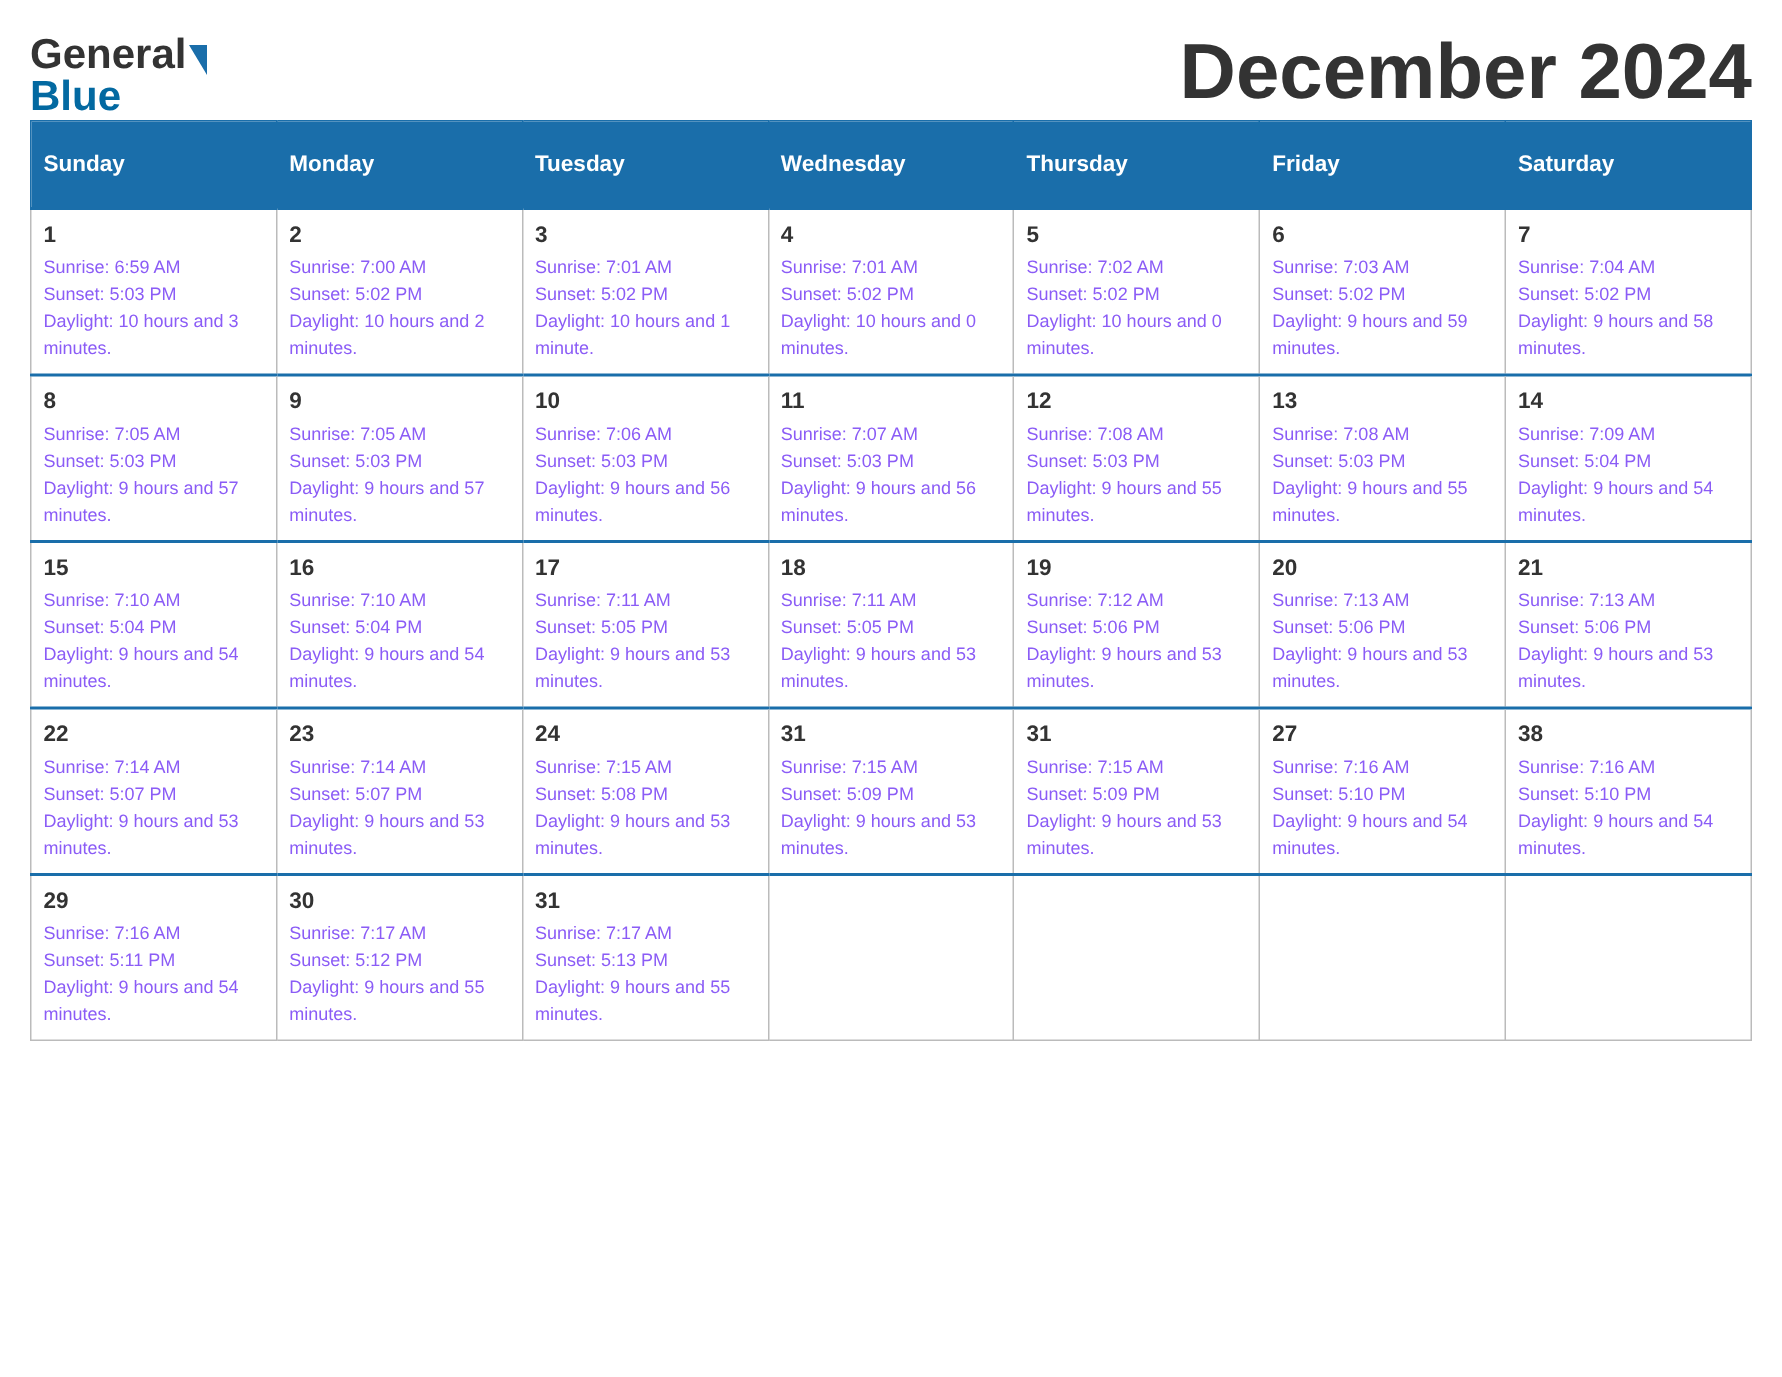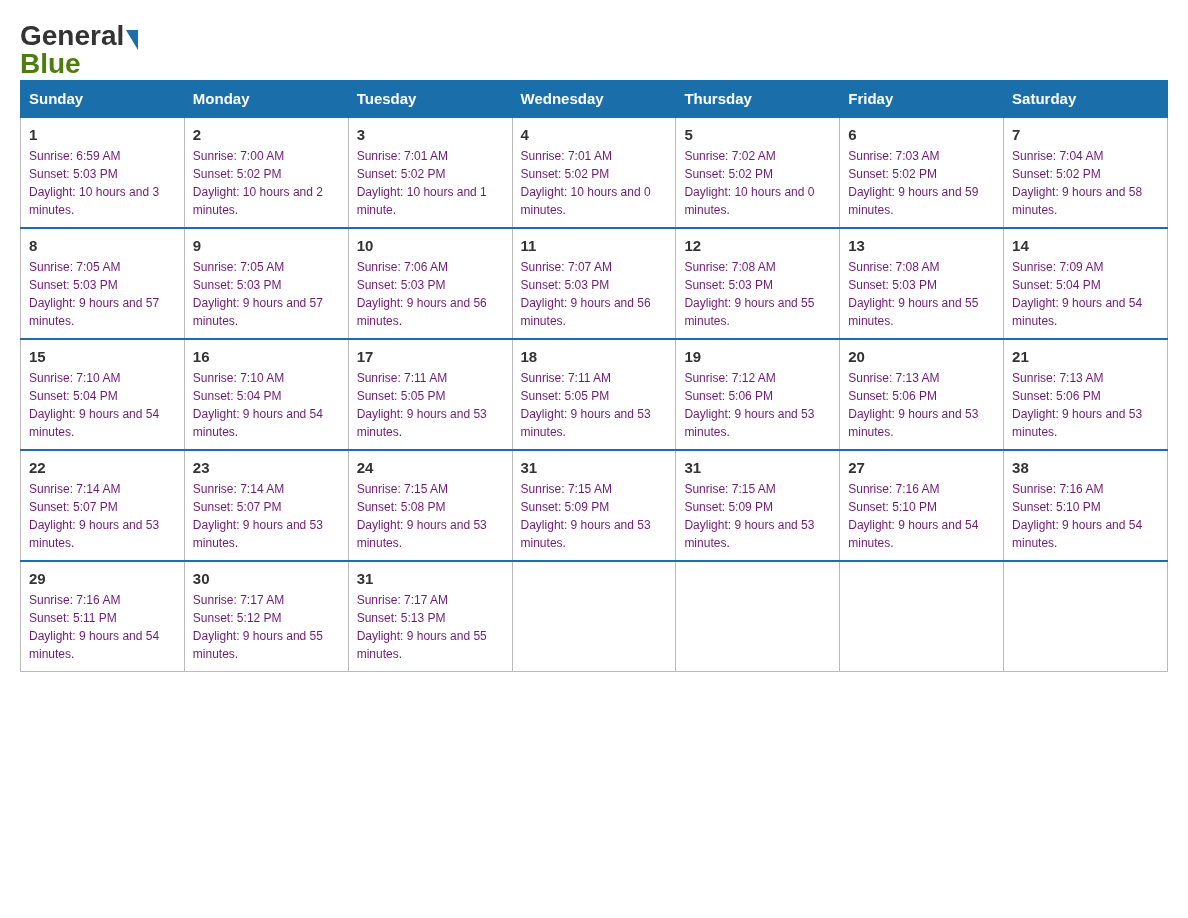--- a/index.html
+++ b/index.html
@@ -34,21 +34,21 @@
       height: 0;
       border-left: 12px solid transparent;
       border-right: 0px solid transparent;
       border-top: 20px solid #1a6eaa;
       display: inline-block;
       margin: 0 2px;
       position: relative;
       top: 4px;
     }
     .logo-blue {
-      color: #4d7c0f;
+      color: #0369a1;
       font-size: 28px;
       font-weight: bold;
     }
     .title-section {
       text-align: right;
     }
     .main-title {
       font-size: 52px;
       font-weight: bold;
       color: #333;
@@ -59,21 +59,21 @@
       color: #555;
       margin-top: 6px;
     }
     .calendar {
       width: 100%;
       border-collapse: collapse;
     }
     .calendar th {
       background-color: #1a6eaa;
       color: #fff;
-      padding: 9px 8px;
+      padding: 20px 8px;
       font-size: 15px;
       font-weight: bold;
       text-align: left;
       border: 1px solid #1a6eaa;
     }
     .calendar td {
       vertical-align: top;
       padding: 8px 8px;
       border: 1px solid #ccc;
       font-size: 12.5px;
@@ -83,21 +83,21 @@
       height: 110px;
     }
     .day-number {
       font-size: 15px;
       font-weight: bold;
       display: block;
       margin-bottom: 4px;
     }
     .day-info {
       font-size: 12px;
-      color: #701a75;
+      color: #8b5cf6;
       line-height: 1.5;
     }
     .empty-cell {
       background: #fff;
     }
     .calendar tr td {
       border-top: 2px solid #1a6eaa;
     }
     .calendar tr td + td {
       border-top: 2px solid #1a6eaa;
@@ -120,20 +120,21 @@
     <div class="logo-text">
       <span class="logo-general">General</span>
       <span class="logo-triangle"></span>
       <br>
     </div>
     <div style="margin-left: 0; margin-top: -4px;">
       <span class="logo-blue">Blue</span>
     </div>
   </div>
   <div class="title-section">
+    <div class="main-title">December 2024</div>
   </div>
 </div>
 
 <table class="calendar">
   <thead>
     <tr>
       <th>Sunday</th>
       <th>Monday</th>
       <th>Tuesday</th>
       <th>Wednesday</th>

